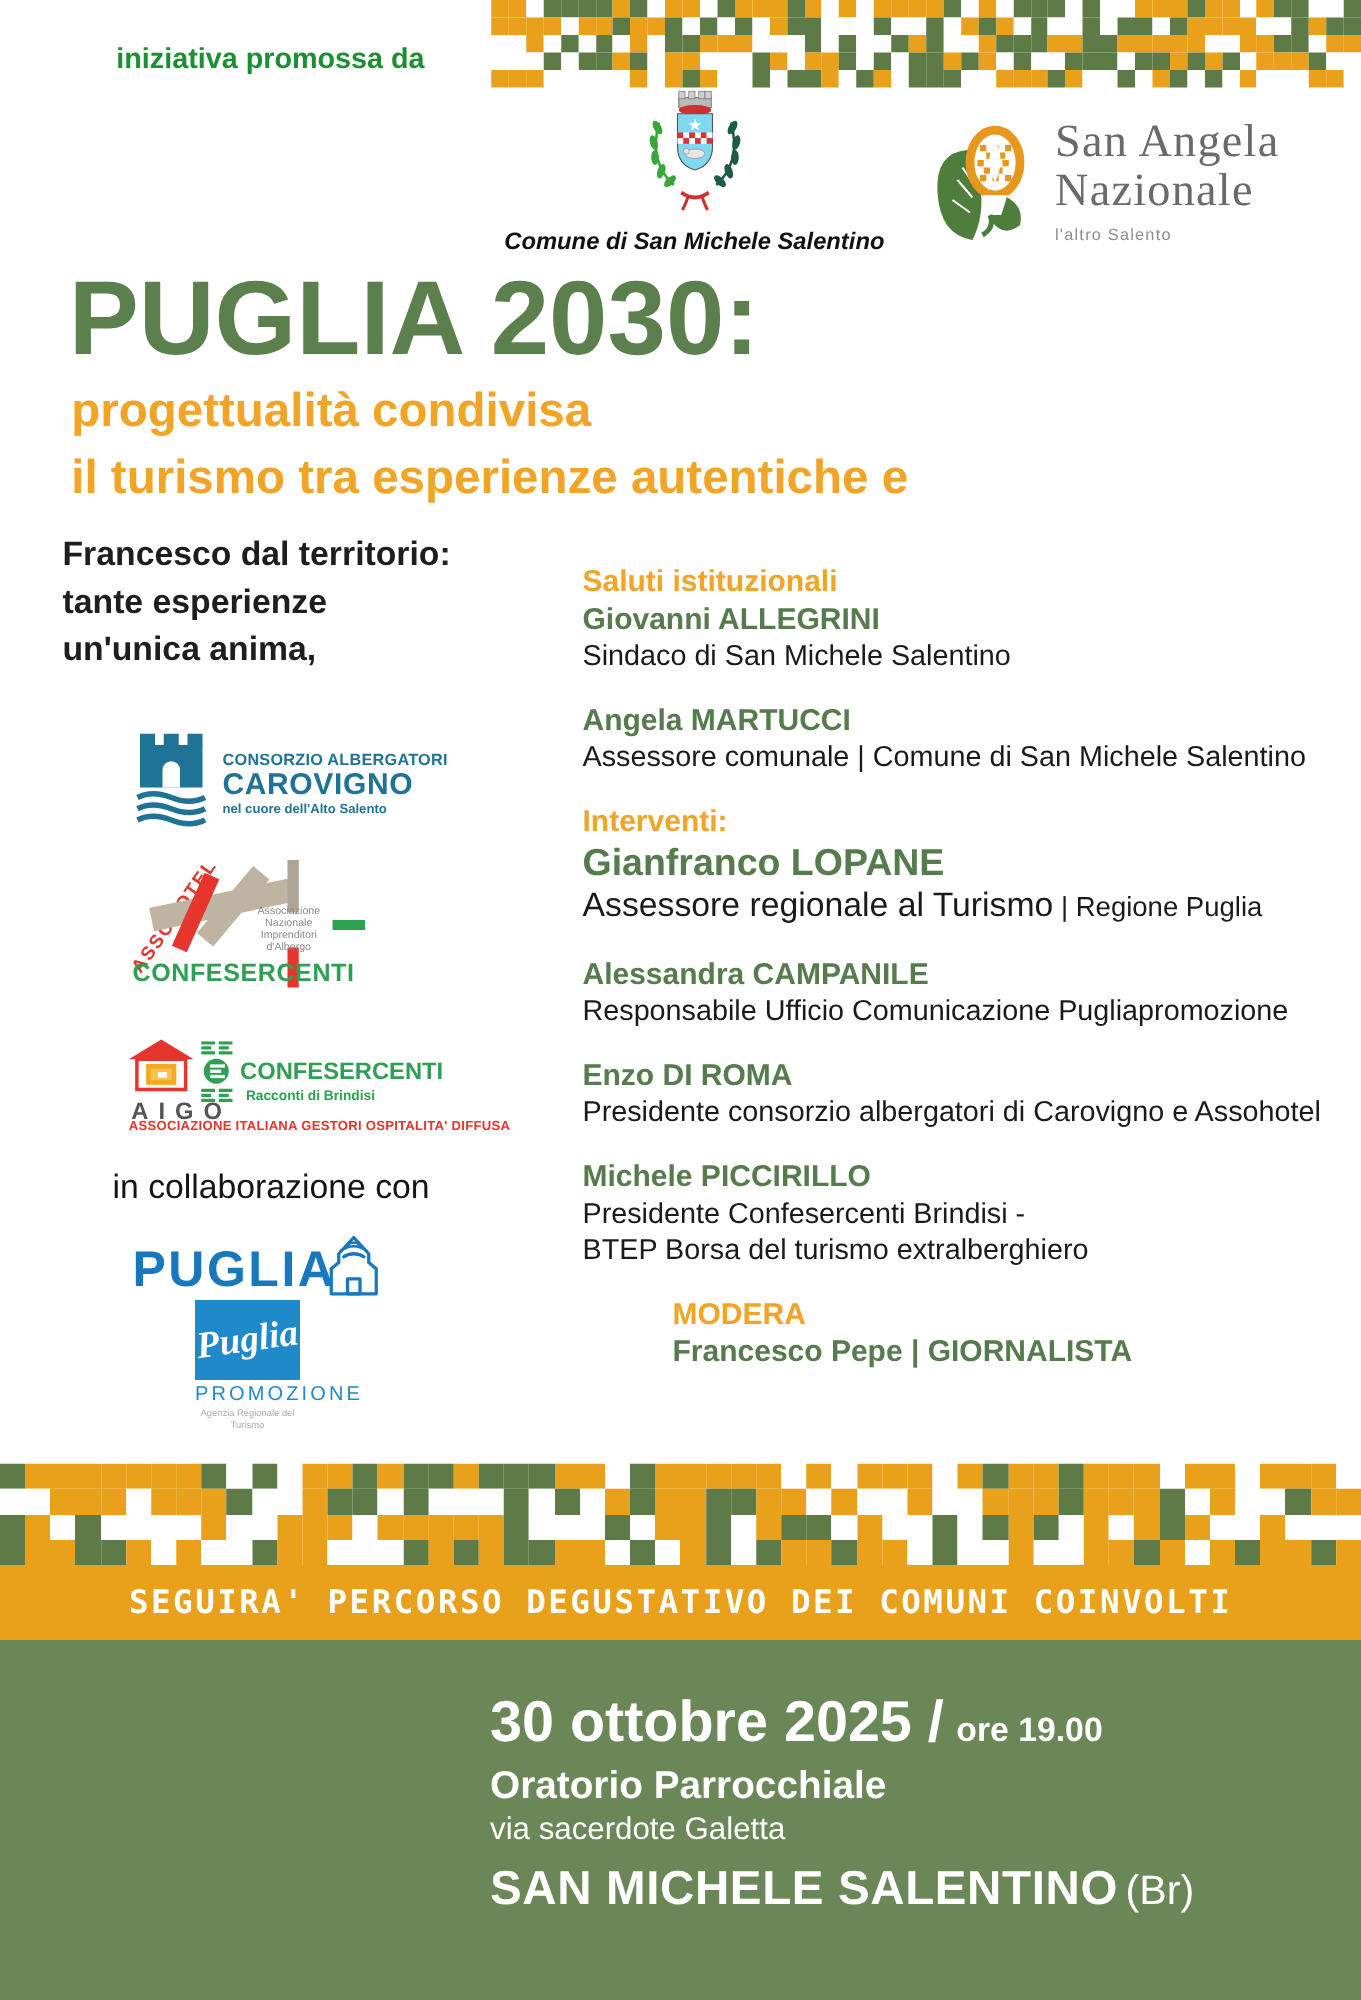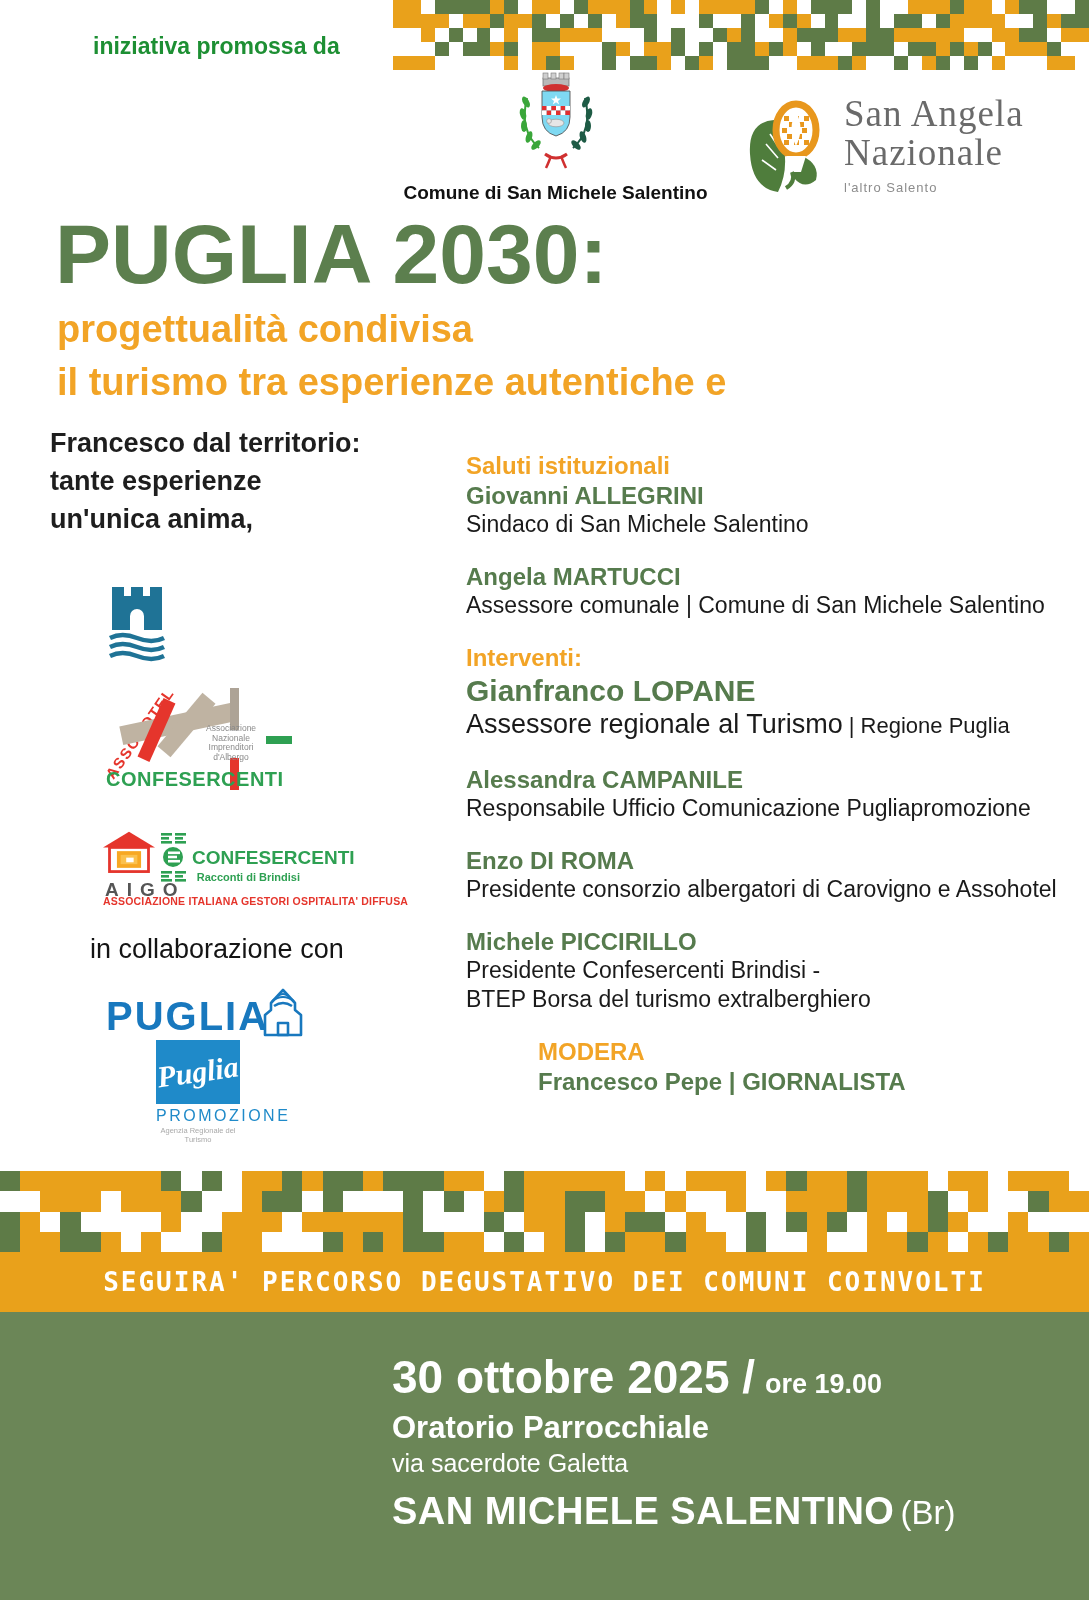--- a/index.html
+++ b/index.html
@@ -5,21 +5,21 @@
   html,body{margin:0;padding:0;background:#fff;}
   .poster{
     position:relative;width:1089px;height:1600px;background:#ffffff;overflow:hidden;
     font-family:"Liberation Sans","DejaVu Sans",sans-serif;color:#1a1a1a;
   }
   
   .checker{position:absolute;display:grid;}
   .checker div{width:100%;height:100%;}
   
   .promoted-by{position:absolute;left:93px;top:33px;font-size:23px;font-weight:700;color:var(--bright_green);}
-  .comune-logo{position:absolute;left:398px;top:70px;width:315px;text-align:center;}
+  .comune-logo{position:absolute;left:398px;top:70px;width:315px;text-align:center;font-style:italic;}
   .comune-label{margin-top:2px;font-size:19px;font-weight:700;color:#111;}
   .sms-logo{position:absolute;left:744px;top:94px;display:flex;align-items:flex-start;}
   .sms-text{margin-left:10px;font-family:"Liberation Serif","DejaVu Serif",serif;color:#6a6a6a;}
   .sms-text .ln{font-size:37px;line-height:39px;letter-spacing:1px;}
   .sms-tagline{font-size:13px;color:#8c8c8c;margin-top:8px;font-family:"Liberation Sans",sans-serif;letter-spacing:1px;}
   
   .title{position:absolute;left:55px;top:208px;margin:0;font-size:84px;line-height:92px;font-weight:800;color:var(--title_green);letter-spacing:0px;}
   .subtitle{position:absolute;left:57px;top:303px;font-size:38px;font-weight:700;color:var(--heading_orange);line-height:53px;}
   .racconti{position:absolute;left:50px;top:424px;font-size:27px;font-weight:600;color:#1e1e1e;line-height:38px;}
   
@@ -439,20 +439,25 @@
     <svg width="64" height="80" viewBox="0 0 64 80">
       <rect x="7" y="13" width="50" height="34" fill="#1F7396"></rect>
       <rect x="7" y="4" width="12" height="10" fill="#1F7396"></rect>
       <rect x="26" y="4" width="12" height="10" fill="#1F7396"></rect>
       <rect x="45" y="4" width="12" height="10" fill="#1F7396"></rect>
       <path d="M25,47 v-14 a7,7 0 0 1 14,0 v14 z" fill="#ffffff"></path>
       <path d="M5,55 Q17,49 32,55 T59,55" stroke="#1F7396" stroke-width="4.5" fill="none"></path>
       <path d="M5,64 Q17,58 32,64 T59,64" stroke="#1F7396" stroke-width="4.5" fill="none"></path>
       <path d="M5,73 Q17,67 32,73 T59,73" stroke="#1F7396" stroke-width="4.5" fill="none"></path>
     </svg>
+    <div class="cv-text">
+      <div class="cv-l1">CONSORZIO ALBERGATORI</div>
+      <div class="cv-name">CAROVIGNO</div>
+      <div class="cv-l3">nel cuore dell'Alto Salento</div>
+    </div>
   </div>
 
   <div class="assohotel">
     <div class="ah-rot">ASSOHOTEL</div>
     <div class="ah-bar b1"></div>
     <div class="ah-bar b2"></div>
     <div class="ah-bar b3"></div>
     <div class="ah-bar grayv"></div>
     <div class="ah-bar redv"></div>
     <div class="ah-bar greend"></div>

